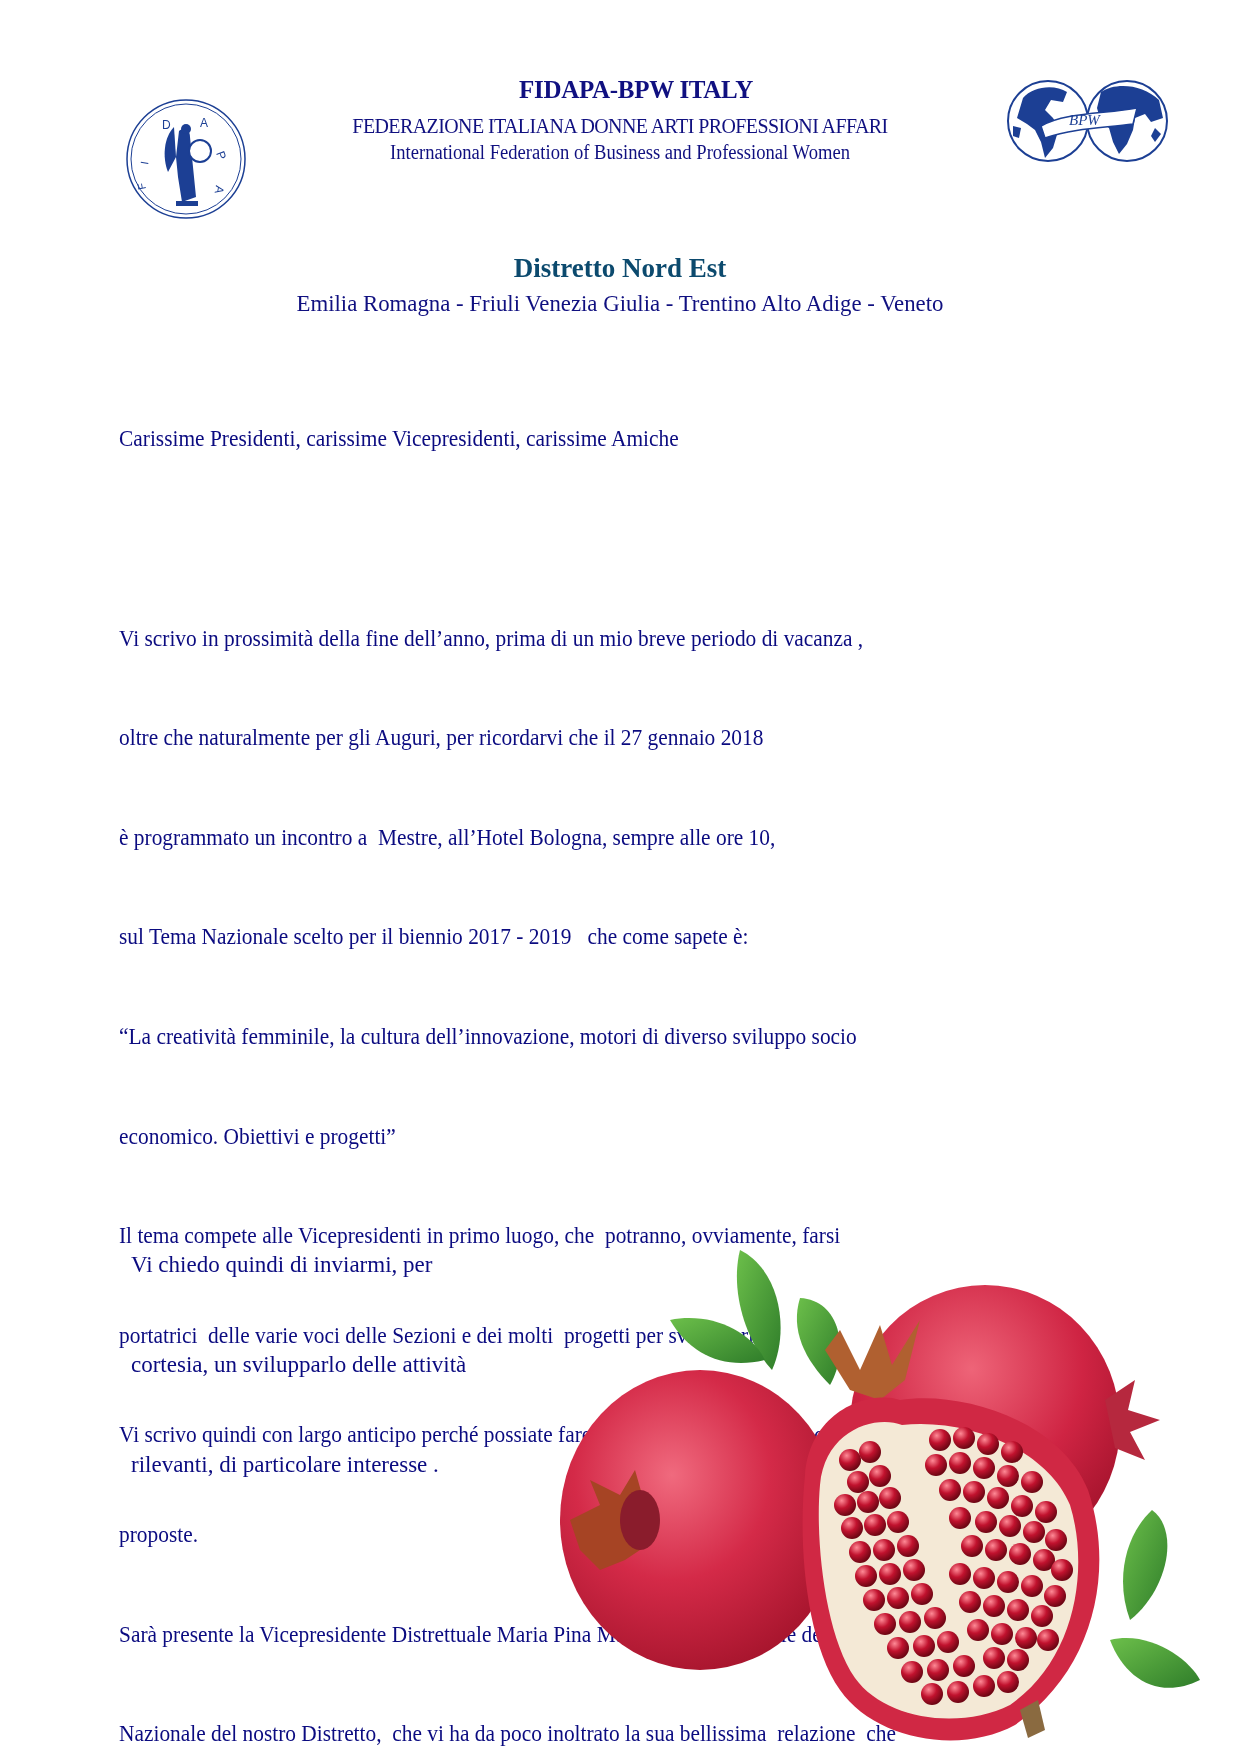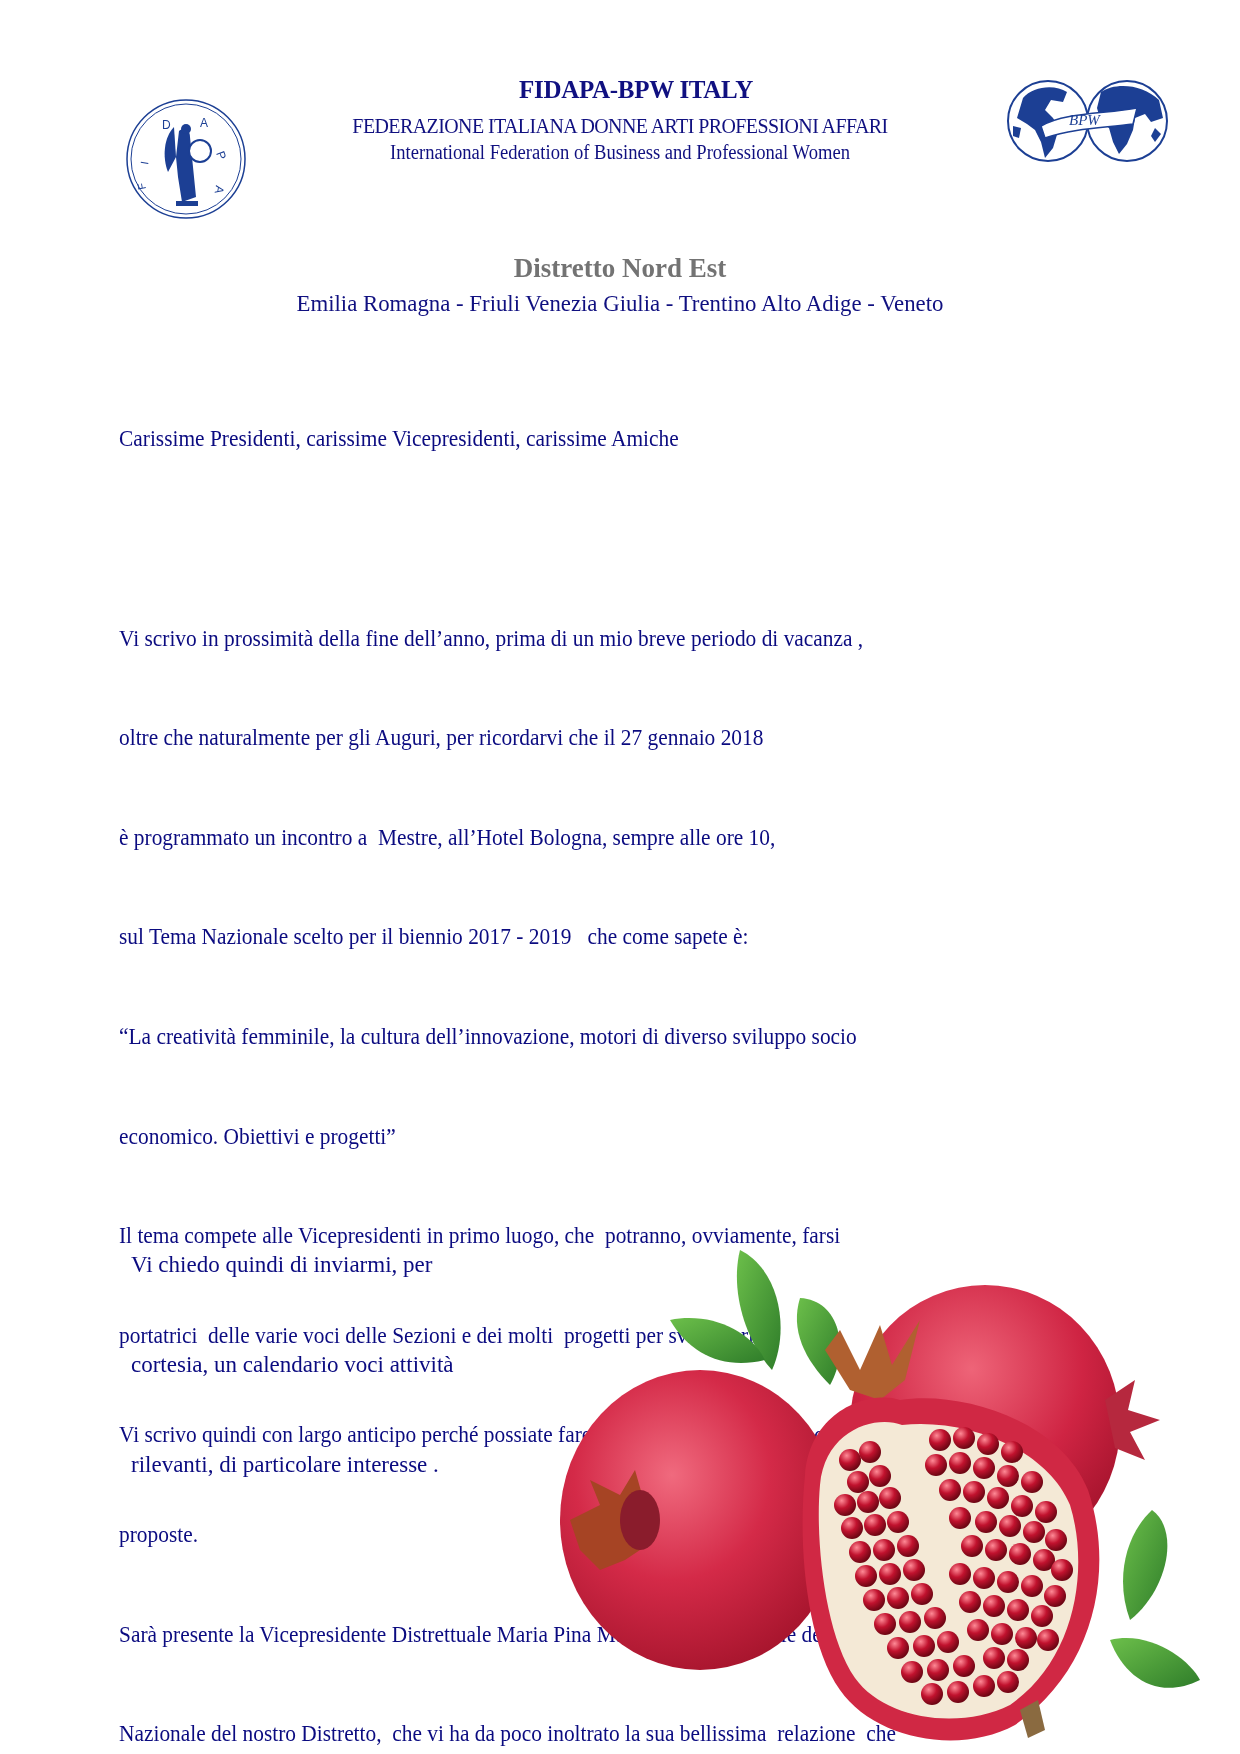--- a/index.html
+++ b/index.html
@@ -8,21 +8,21 @@
   .abs { position: absolute; }
   .hdr-title { left: 16px; width: 1240px; top: 76px; text-align: center; font-weight: bold;
                font-size: 25px; letter-spacing: -0.3px; color: #101080; }
   .hdr-sub1 { left: 0; width: 1240px; top: 114px; text-align: center; font-size: 21px;
               letter-spacing: -0.6px; transform: scaleX(0.95); color: #101080; }
   .hdr-sub2 { left: 0; width: 1240px; top: 141px; text-align: center; font-size: 20px;
               transform: scaleX(0.93); color: #101080; }
   .logo-left { left: 124px; top: 97px; width: 124px; height: 124px; }
   .logo-right { left: 1005px; top: 78px; width: 165px; height: 86px; text-decoration: underline; }
   .district { left: 0; width: 1240px; top: 253px; text-align: center; font-weight: bold;
-              font-size: 27px; color: #737373; }
+              font-size: 27px; color: #0c4a6e; }
   .regions { left: 0; width: 1240px; top: 290px; text-align: center; font-size: 24px;
              color: #101080; transform: scaleX(0.95); }
   .body-text { left: 119px; top: 356px; width: 1010px; font-size: 23px; line-height: 33.2px;
                transform-origin: left top; transform: scaleX(0.93); white-space: pre; }
   .body-text .line { height: 33.2px; display: block; }
   .body-text .gap { height: 33.2px; display: block; }
   .lower-text { left: 119px; top: 1182px; width: 440px; font-size: 23px; line-height: 33.2px; white-space: pre; }
   .lower-text .line { height: 33.2px; display: block; margin-left: 12px; }
   .lower-text .gap { height: 33.2px; display: block; }
   .fruit { left: 540px; top: 1220px; width: 670px; height: 534px; }
@@ -96,21 +96,21 @@
   
   
   
   
   
   
 </div>
 
 <div class="abs lower-text">
   <span class="line">Vi chiedo quindi di inviarmi, per</span>
-  <span class="line">cortesia, un calendario voci attività</span>
+  <span class="line">cortesia, un svilupparlo delle attività</span>
   <span class="line">rilevanti, di particolare interesse .</span>
   <span class="gap"></span>
   
   
   
   
   
   
   
 </div>

